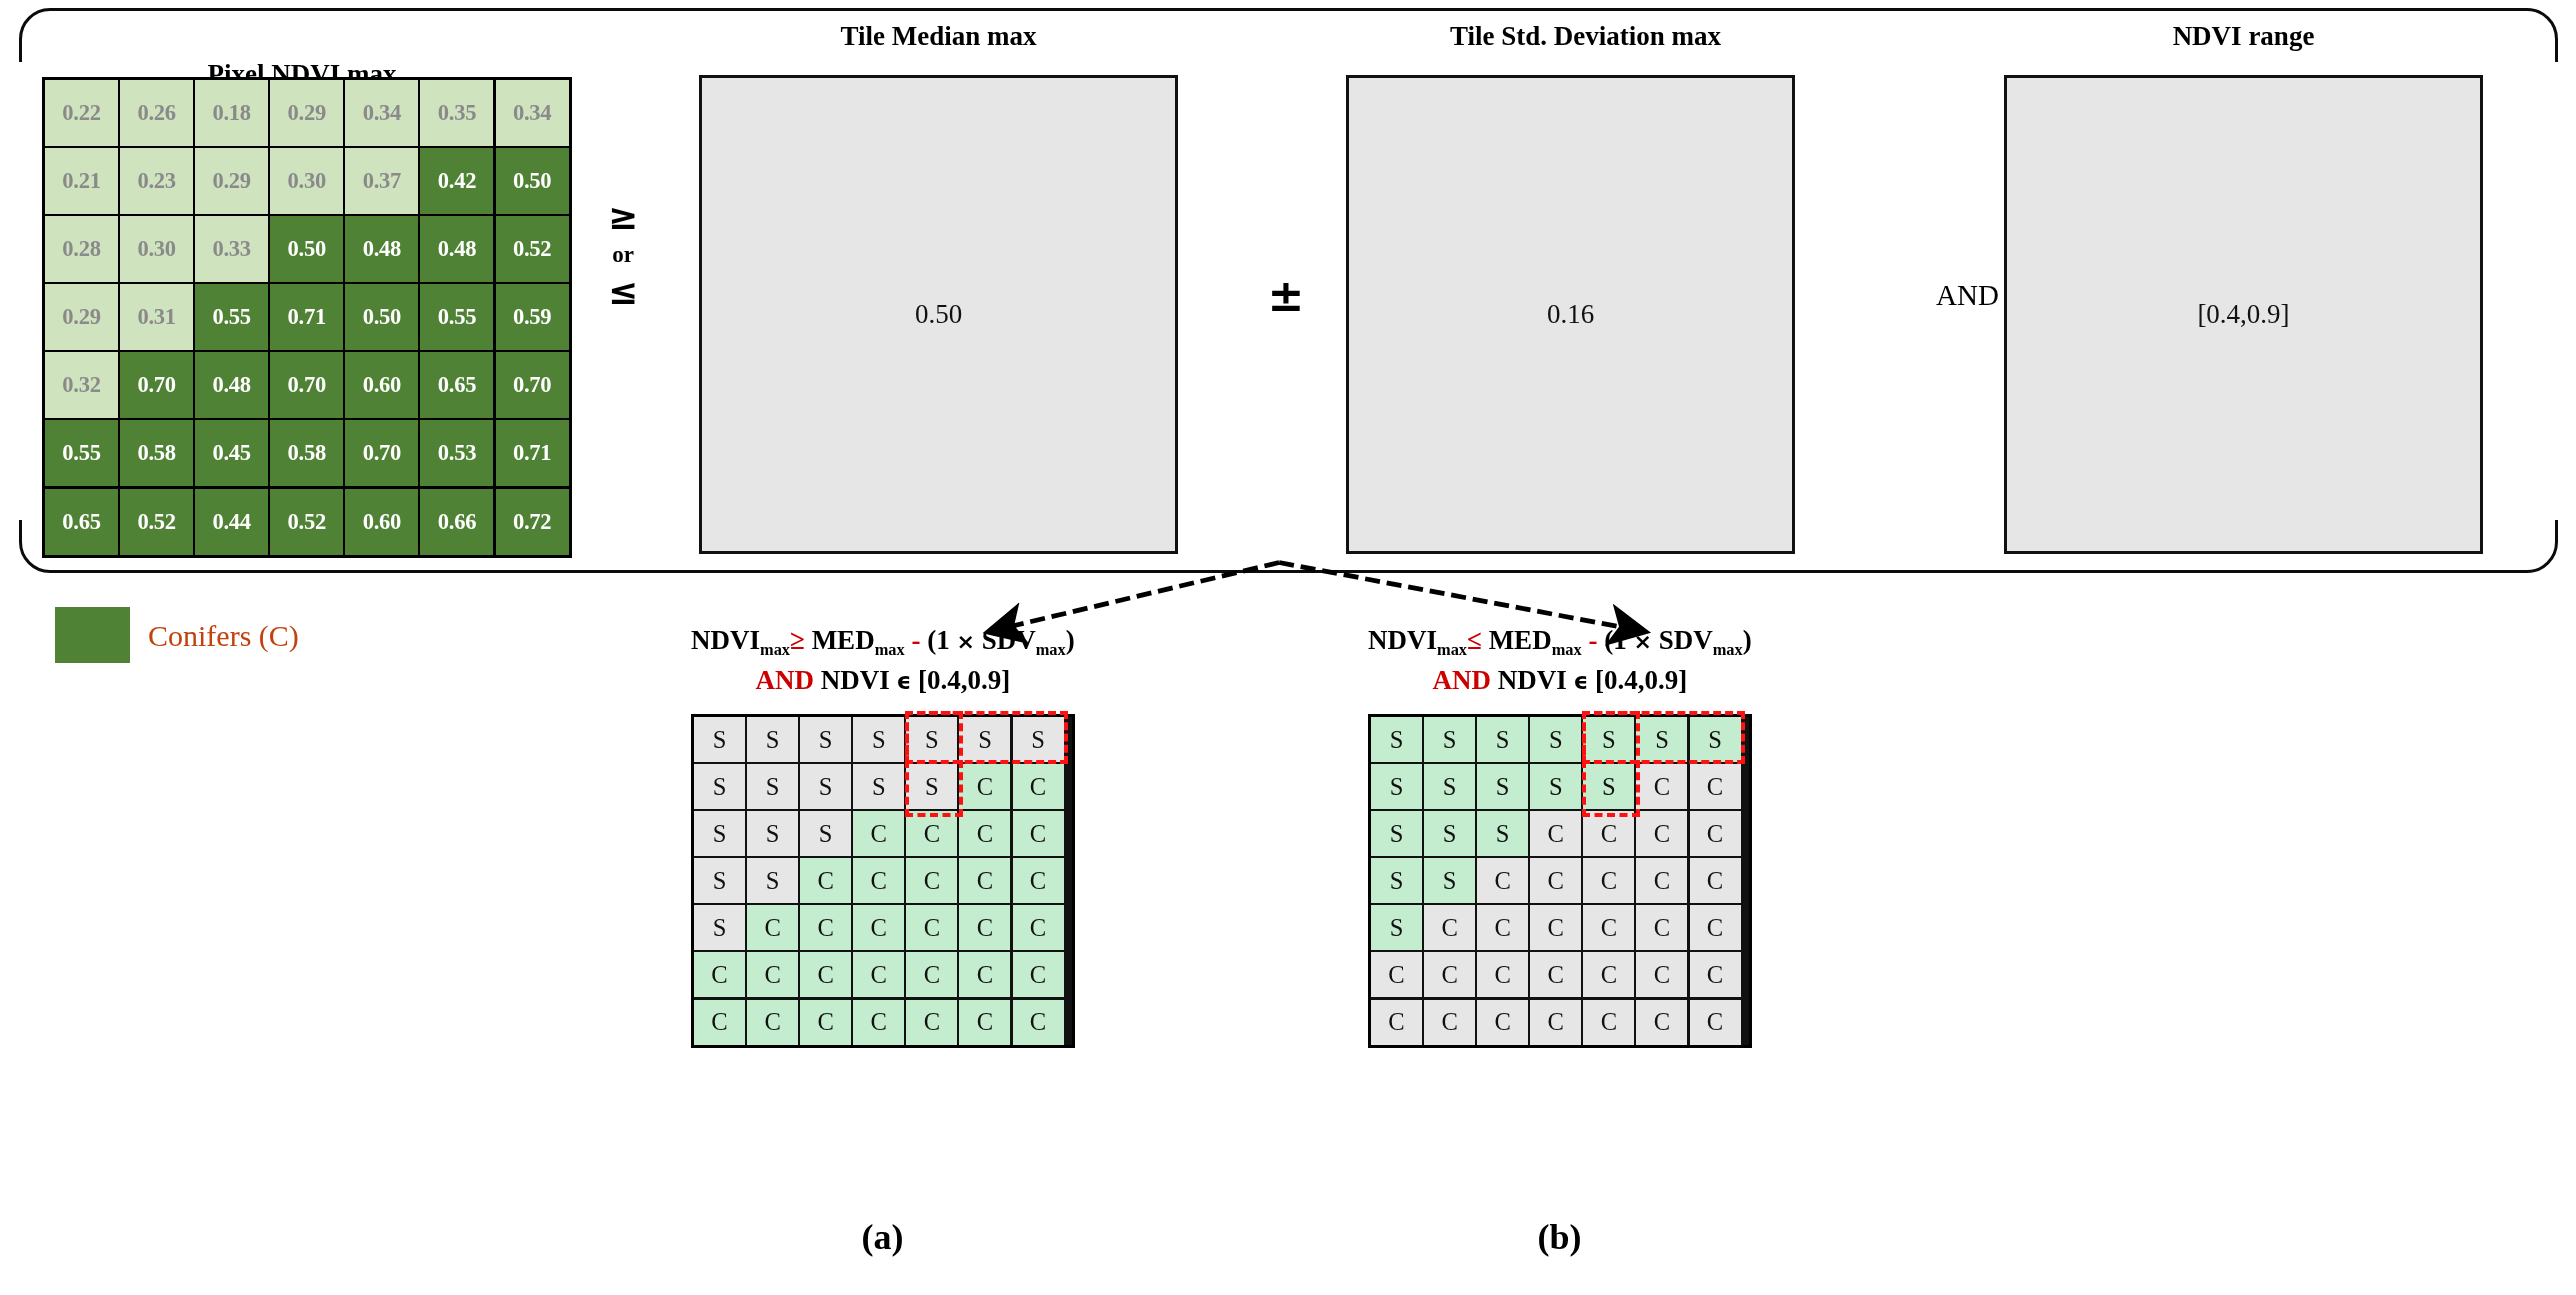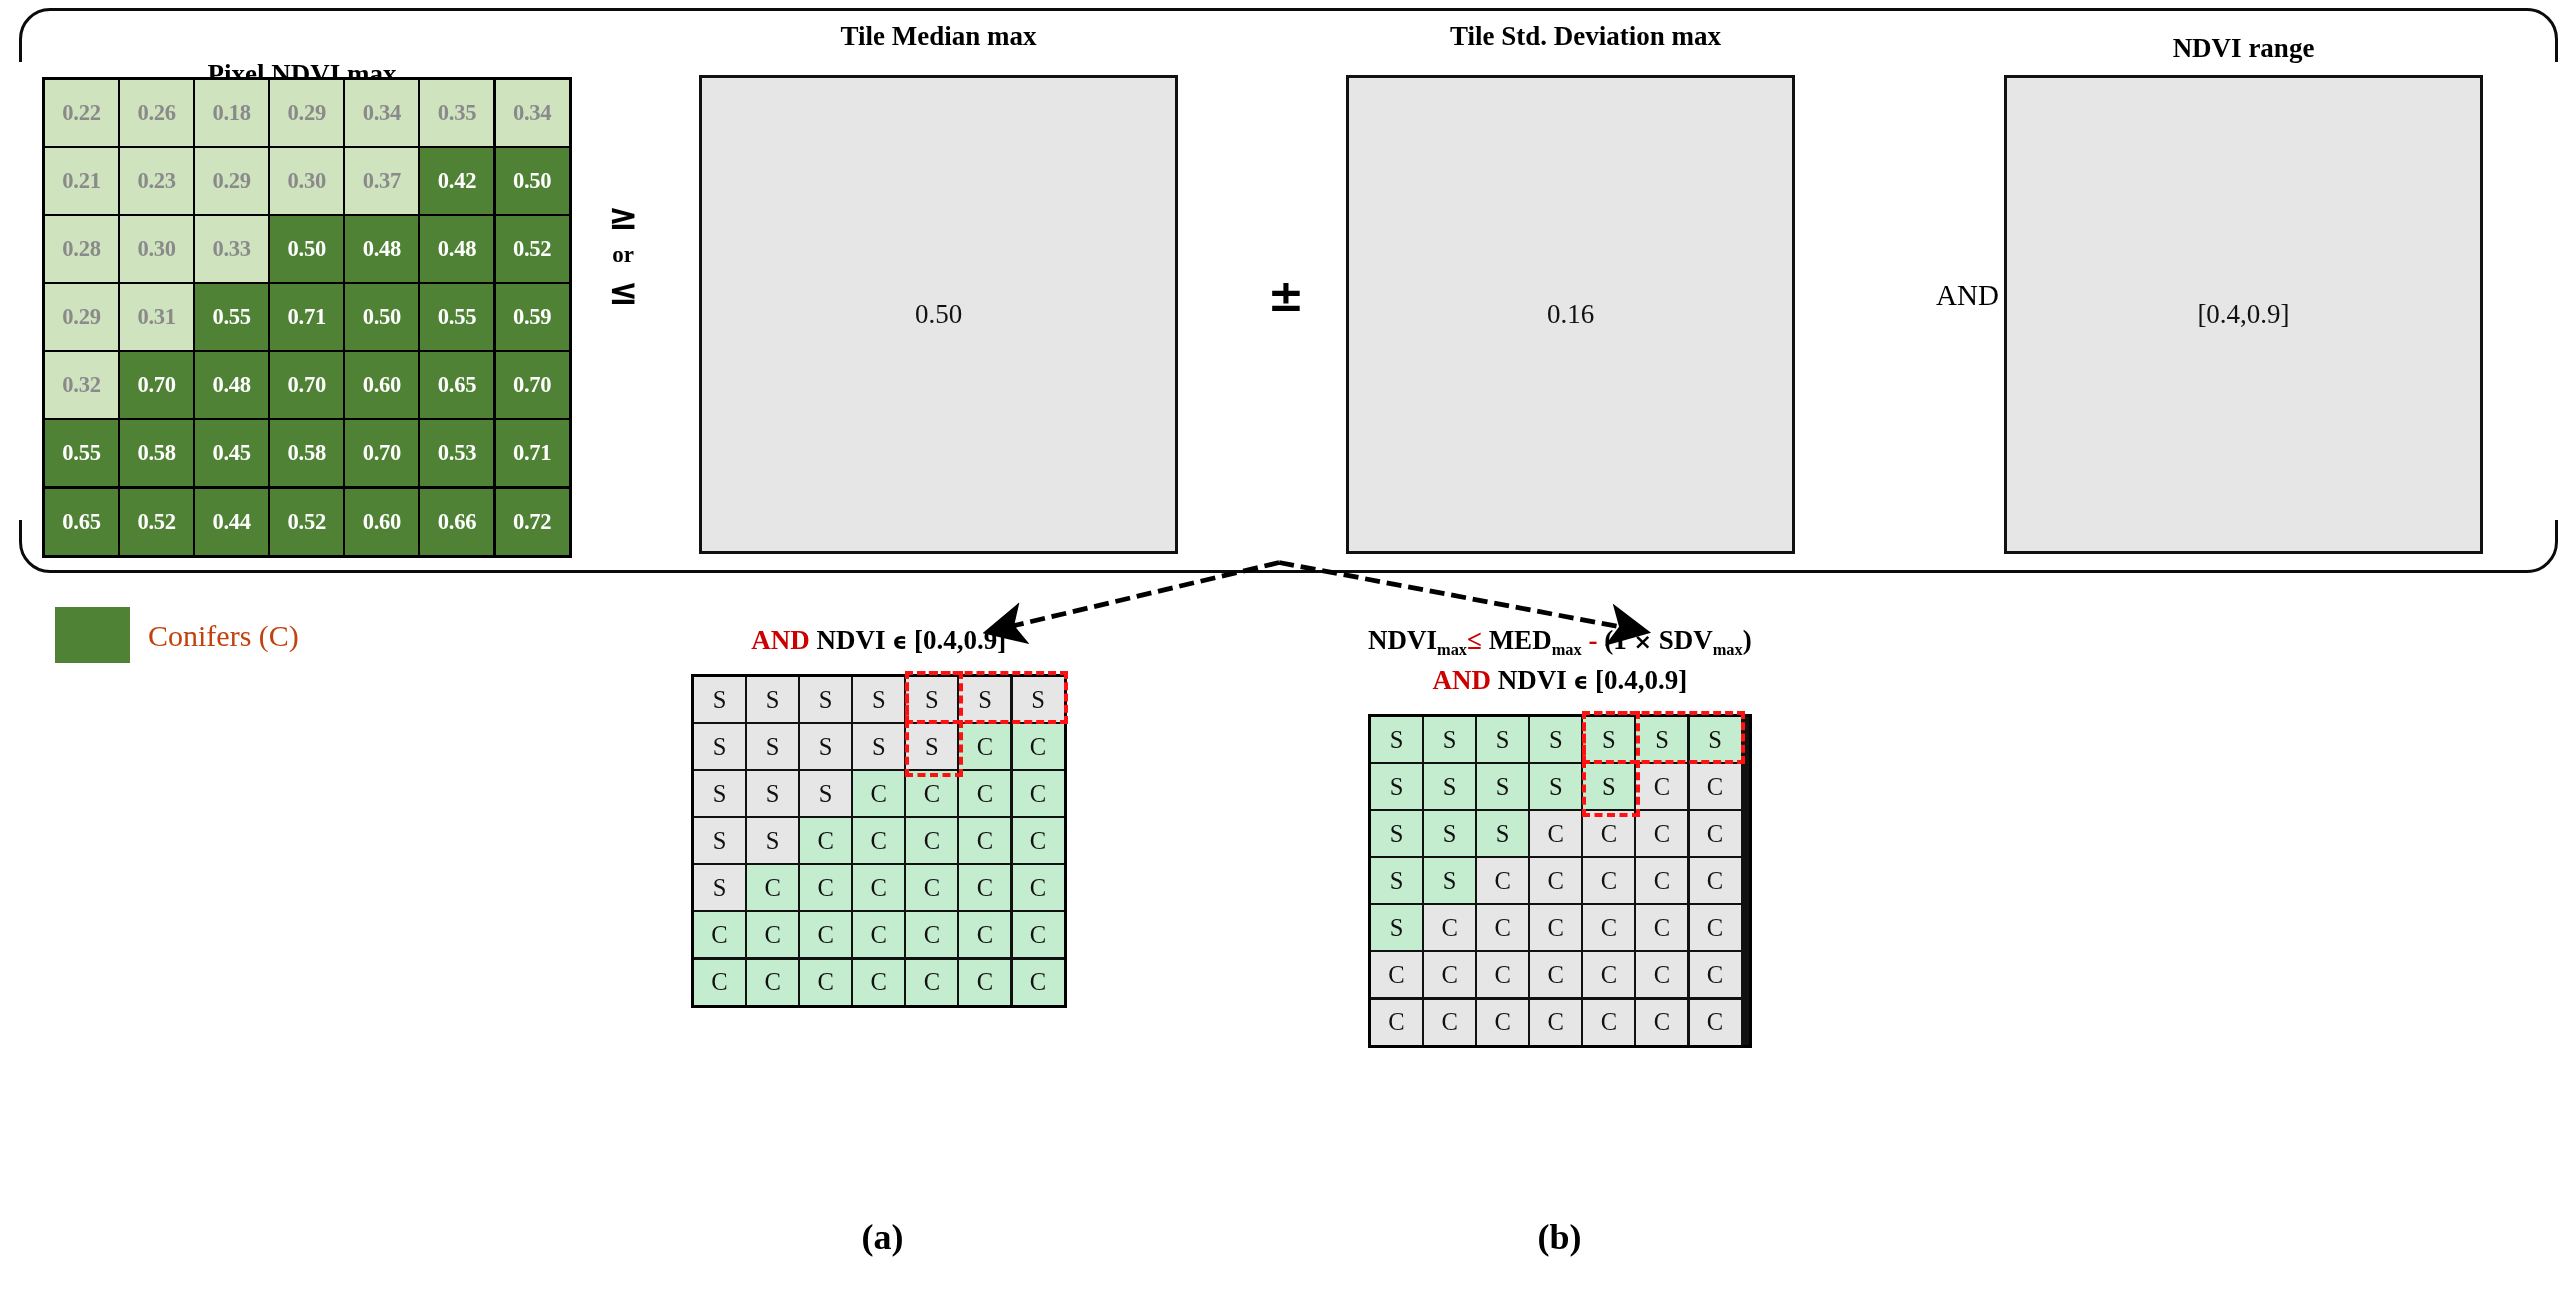--- a/index.html
+++ b/index.html
@@ -121,21 +121,21 @@
 </head>
 <body>
 
 <div id="outer-frame"></div>
 <div class="frame-mask" id="mask-left"></div>
 <div class="frame-mask" id="mask-right"></div>
 
 <div class="panel-title" style="left:42px;top:20.5px;width:520px;margin-top:38px;">Pixel  NDVI max</div>
 <div class="panel-title" style="left:699px;top:20.5px;width:479px;">Tile Median max</div>
 <div class="panel-title" style="left:1346px;top:20.5px;width:479px;">Tile Std. Deviation max</div>
-<div class="panel-title" style="left:2004px;top:20.5px;width:479px;margin-top:12px;">NDVI range</div>
+<div class="panel-title" style="left:2004px;top:20.5px;width:479px;">NDVI range</div>
 
 <div id="ndvi-grid">
     <div class="cell shrub">0.22</div>
     <div class="cell shrub">0.26</div>
     <div class="cell shrub">0.18</div>
     <div class="cell shrub">0.29</div>
     <div class="cell shrub">0.34</div>
     <div class="cell shrub">0.35</div>
     <div class="cell shrub">0.34</div>
     <div class="cell shrub">0.21</div>
@@ -206,20 +206,21 @@
     <marker id="ah" markerWidth="9" markerHeight="9" refX="7" refY="4.5" orient="auto">
       <path d="M0,0 L9,4.5 L0,9 L2.2,4.5 Z" fill="#000"></path>
     </marker>
   </defs>
   <line x1="1870" y1="8" x2="1450" y2="108" stroke="#000" stroke-width="7" stroke-dasharray="22 10" marker-end="url(#ah)"></line>
   <line x1="1870" y1="8" x2="2400" y2="108" stroke="#000" stroke-width="7" stroke-dasharray="22 10" marker-end="url(#ah)"></line>
 </svg>
 
 <div class="cond-panel" id="panel-a">
   <div class="formula">
+    <span class="l1"><span>NDVI</span><sub>max</sub><span class="red">≥</span><span> MED</span><sub>max</sub><span class="red"> - </span><span>(1 </span><span class="times">×</span><span> SDV</span><sub>max</sub><span>)</span></span>
     <span class="l2"><span class="red">AND</span><span>  NDVI </span><span class="elem">ϵ</span><span> [0.4,0.9]</span></span>
   </div>
   <div class="sc-wrap">
     <div class="sc-grid" id="grid-a">
         <div class="sc g">S</div>
         <div class="sc g">S</div>
         <div class="sc g">S</div>
         <div class="sc g">S</div>
         <div class="sc g">S</div>
         <div class="sc g">S</div>

